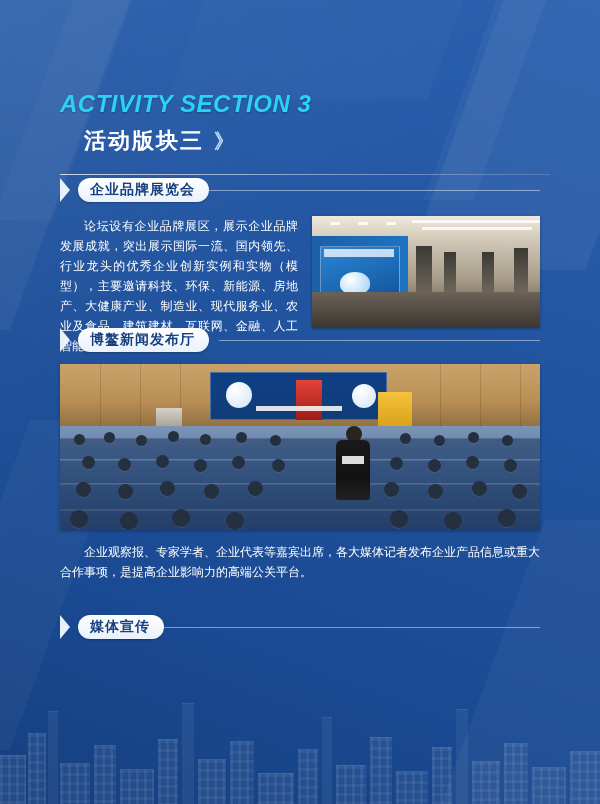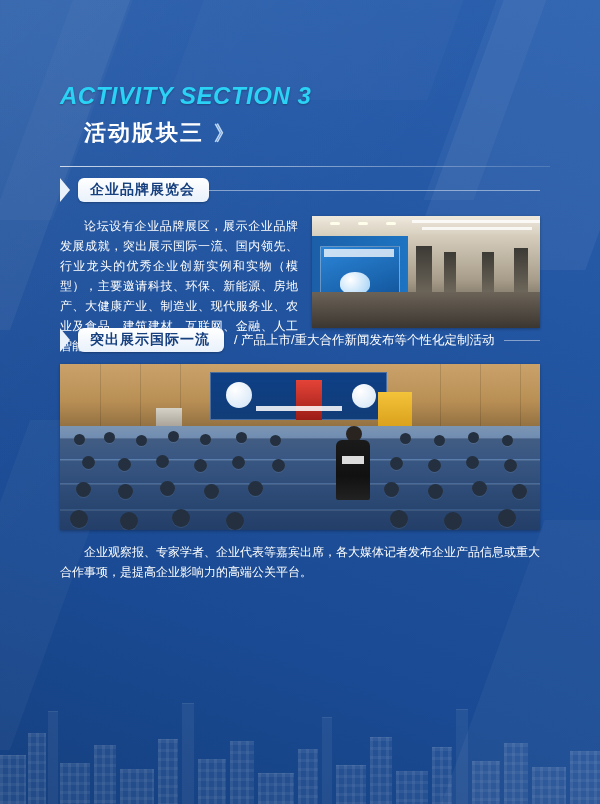--- a/index.html
+++ b/index.html
@@ -55,21 +55,21 @@
   }
   .bld.win {
     background-image:
       repeating-linear-gradient(to right, rgba(255,255,255,0.12) 0 3px, rgba(255,255,255,0) 3px 8px),
       repeating-linear-gradient(to bottom, rgba(255,255,255,0.10) 0 3px, rgba(255,255,255,0) 3px 9px);
   }
 
   
   .header {
     position: absolute;
-    left: 0; top: 8px;
+    left: 0; top: 16px;
     width: 600px;
     padding-top: 74px;
   }
   .title-en {
     margin-left: 60px;
     font-size: 24px;
     font-weight: bold;
     letter-spacing: 0.5px;
     color: #2ad2f5;
     font-style: italic;
@@ -111,21 +111,21 @@
   .pill {
     display: inline-flex;
     align-items: center;
     height: 24px;
     padding: 0 14px 0 12px;
     background: linear-gradient(to bottom, #ffffff, #e9f1fb);
     color: #17407f;
     font-size: 14px;
     font-weight: bold;
     letter-spacing: 1px;
-    border-radius: 6px;
+    border-radius: 12px;
     box-shadow: 0 1px 2px rgba(0,0,0,0.25);
   }
   .pill-notch {
     width: 0; height: 0;
     border-top: 12px solid transparent;
     border-bottom: 12px solid transparent;
     border-left: 10px solid #e9f1fb;
     margin-right: 8px;
   }
   .sec-line {
@@ -354,22 +354,21 @@
         <div class="exh-light" style="left:46px; top:6px;"></div>
         <div class="exh-light" style="left:74px; top:6px;"></div>
         <div class="exh-floor"></div>
       </div>
     </div>
   </div>
 
   <div class="block2">
     <div class="sec-head">
       <div class="pill-notch"></div>
-      <div class="pill">突出展示国际一流</div>
-      <div class="sec-sub">/ 产品上市/重大合作新闻发布等个性化定制活动</div>
+      <div class="pill">博鳌新闻发布厅</div>
       <div class="sec-line" style="margin-left:10px;"></div>
     </div>
 
     <div class="photo photo-hall">
       <div class="hall-wall"></div>
       <div class="hall-wall-panel" style="left:40px;"></div>
       <div class="hall-wall-panel" style="left:80px;"></div>
       <div class="hall-wall-panel" style="left:120px;"></div>
       <div class="hall-wall-panel" style="left:380px;"></div>
       <div class="hall-wall-panel" style="left:420px;"></div>
@@ -435,20 +434,25 @@
       <div class="standing"></div>
       <div class="standing-badge"></div>
     </div>
 
     <div class="b2-caption">
       <div class="para">企业观察报、专家学者、企业代表等嘉宾出席，各大媒体记者发布企业产品信息或重大合作事项，是提高企业影响力的高端公关平台。</div>
     </div>
   </div>
 
   <div class="block3">
+    <div class="sec-head">
+      <div class="pill-notch"></div>
+      <div class="pill">媒体宣传</div>
+      <div class="sec-line"></div>
+    </div>
   </div>
 
   <div class="skyline">
     <div class="bld win" style="left:0px;   width:26px; height:48px;"></div>
     <div class="bld win" style="left:28px;  width:18px; height:70px;"></div>
     <div class="bld" style="left:48px;  width:10px; height:92px;"></div>
     <div class="bld win" style="left:60px;  width:30px; height:40px;"></div>
     <div class="bld win" style="left:94px;  width:22px; height:58px;"></div>
     <div class="bld win" style="left:120px; width:34px; height:34px;"></div>
     <div class="bld win" style="left:158px; width:20px; height:64px;"></div>

